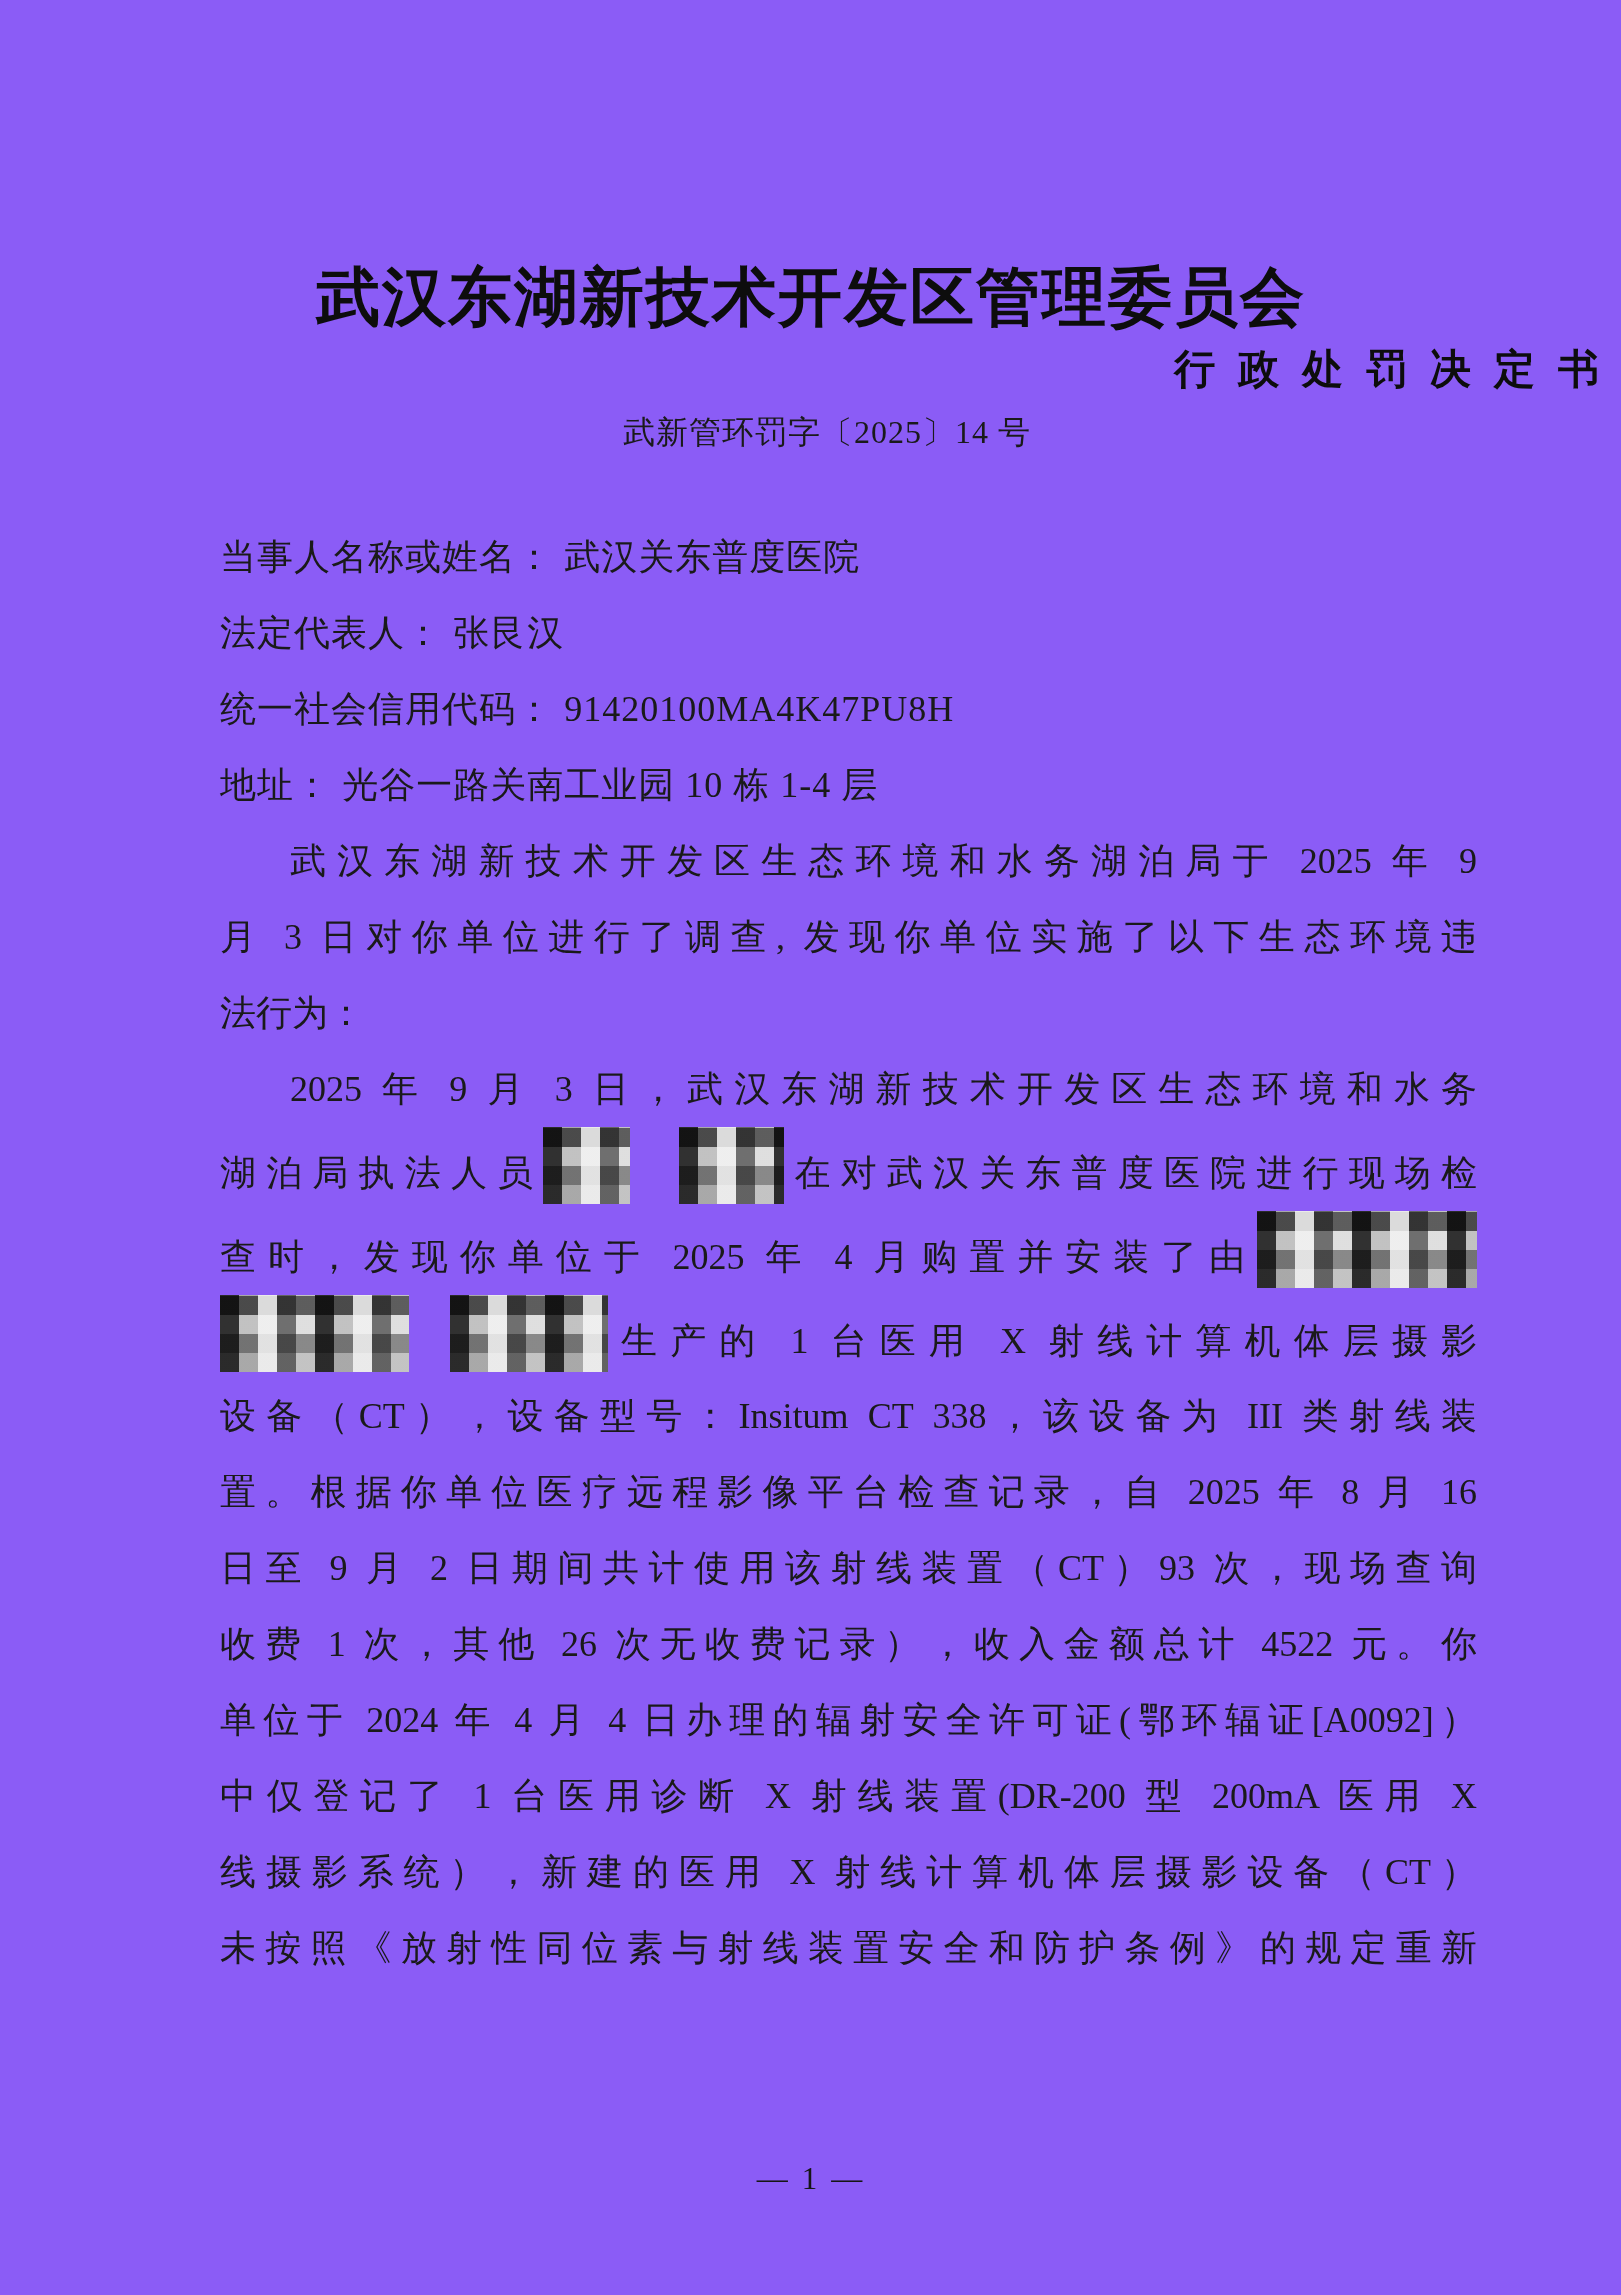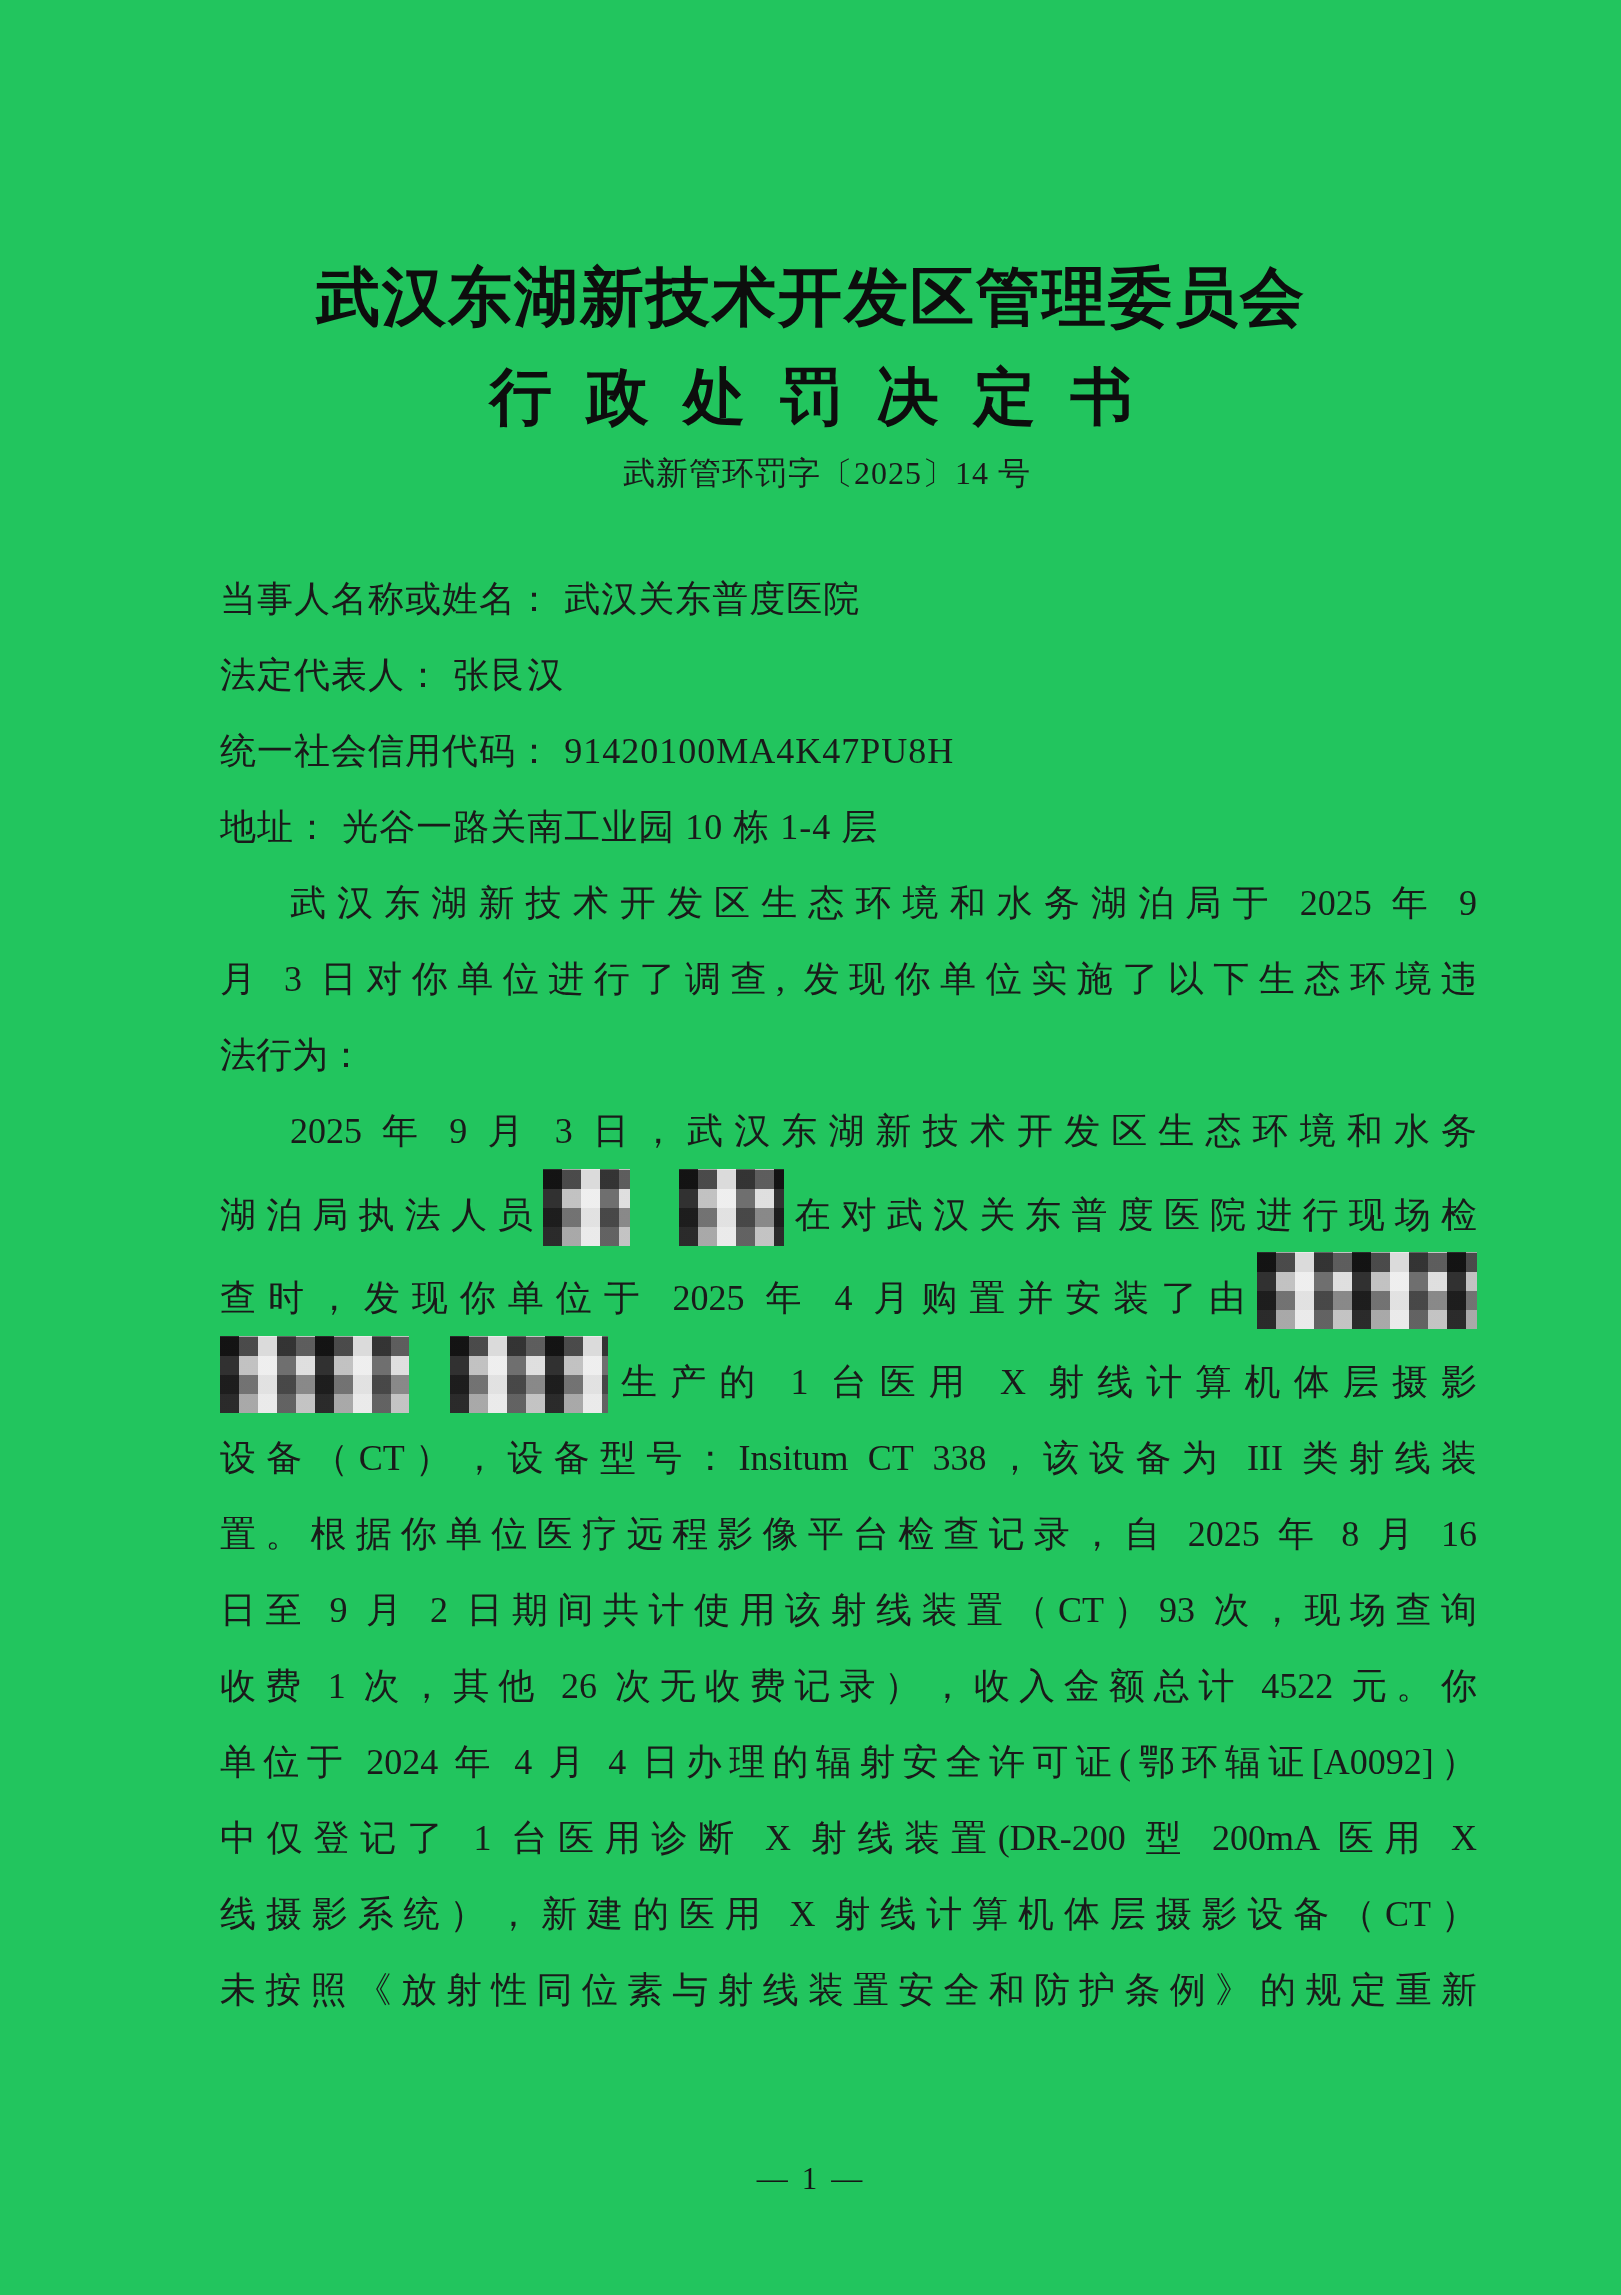--- a/index.html
+++ b/index.html
@@ -3,45 +3,46 @@
 <meta charset="utf-8">
 <style>
   html, body { margin: 0; padding: 0; }
   body { background: #e9e9e9; }
 
   .page {
     position: relative;
     width: 1622px;
     height: 2295px;
     margin: 0 auto;
-    background: #22c55e;
+    background: #8b5cf6;
     color: #1a1a1a;
     font-family: "Liberation Serif", serif;
     overflow: hidden;
   }
 
   .header { text-align: center; }
 
   .title-authority {
     padding-top: 258px;
     font-size: 64px;
     font-weight: 700;
     line-height: 1.25;
     letter-spacing: 2px;
     color: #0d0d0d;
   }
 
   .title-decision {
-    margin-top: 19px;
-    font-size: 62px;
+    margin-top: 5px;
+    font-size: 41px;
     font-weight: 700;
     line-height: 1.3;
     letter-spacing: 0.56em;
     padding-left: 0.56em; 
     color: #0d0d0d;
+    text-align: right;
   }
 
   .doc-number {
     margin-top: 13.3px;
     font-size: 32px;
     line-height: 1.4;
     letter-spacing: 1px;
     padding-left: 32px;
   }
 

